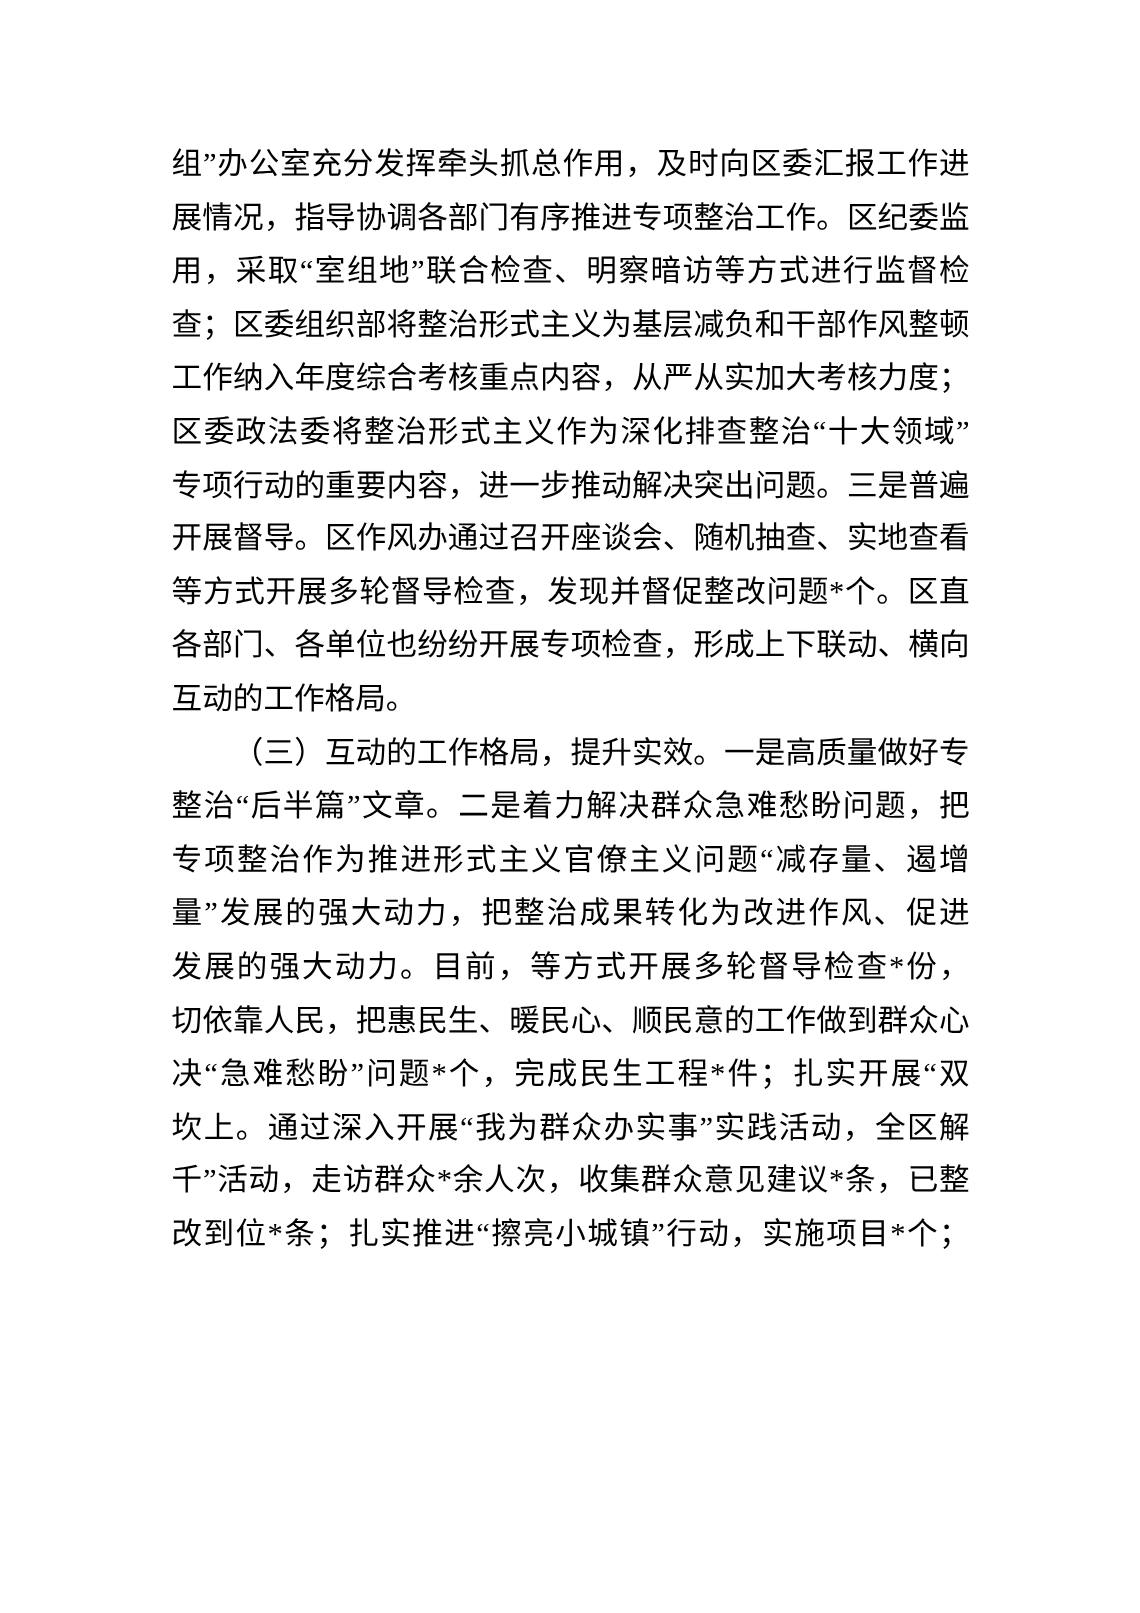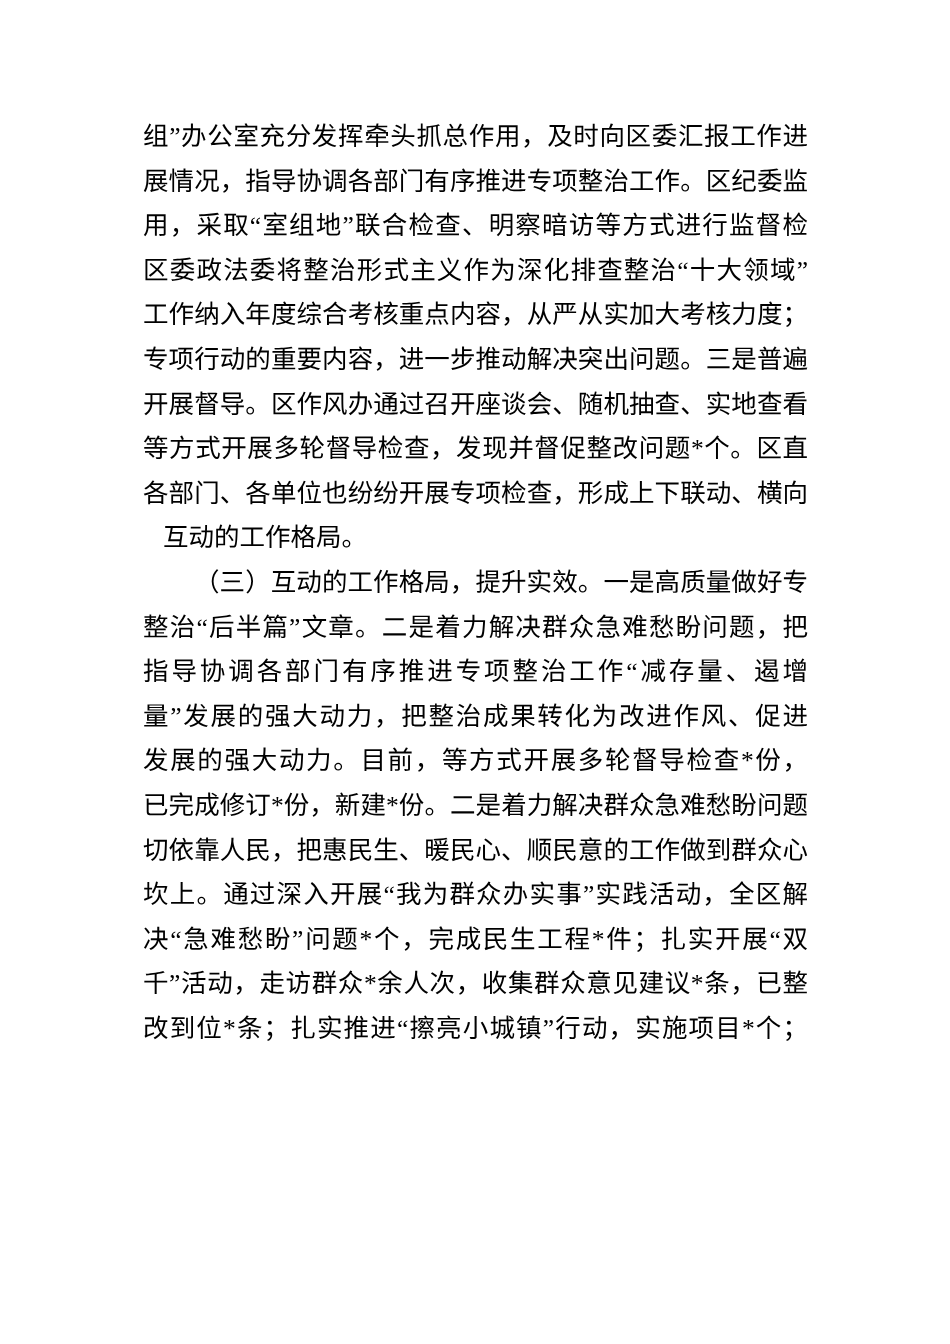--- a/index.html
+++ b/index.html
@@ -34,47 +34,46 @@
     text-align: justify;
     text-align-last: justify;
     text-justify: inter-character;
     overflow: hidden;
   }
   .line.indent {
     text-indent: 2em;
   }
   .line.flush-left {
     text-align-last: left;
-    margin-left: 20px;
   }
 </style>
 </head>
 <body>
 
 <div class="page">
   <div class="text-block">
       <div class="paragraph">
         <div class="line">组”办公室充分发挥牵头抓总作用，及时向区委汇报工作进</div>
         <div class="line">展情况，指导协调各部门有序推进专项整治工作。区纪委监</div>
         <div class="line">用，采取“室组地”联合检查、明察暗访等方式进行监督检</div>
+        <div class="line">查；区委组织部将整治形式主义为基层减负和干部作风整顿</div>
+        <div class="line">工作纳入年度综合考核重点内容，从严从实加大考核力度；</div>
         <div class="line">区委政法委将整治形式主义作为深化排查整治“十大领域”</div>
-        <div class="line">工作纳入年度综合考核重点内容，从严从实加大考核力度；</div>
         <div class="line">专项行动的重要内容，进一步推动解决突出问题。三是普遍</div>
         <div class="line">开展督导。区作风办通过召开座谈会、随机抽查、实地查看</div>
         <div class="line">等方式开展多轮督导检查，发现并督促整改问题*个。区直</div>
         <div class="line">各部门、各单位也纷纷开展专项检查，形成上下联动、横向</div>
         <div class="line flush-left">互动的工作格局。</div>
       </div>
       <div class="paragraph">
         <div class="line indent">（三）互动的工作格局，提升实效。一是高质量做好专项</div>
         <div class="line">整治“后半篇”文章。二是着力解决群众急难愁盼问题，把</div>
-        <div class="line">指导协调各部门有序推进专项整治工作“减存量、遏增</div>
+        <div class="line">专项整治作为推进形式主义官僚主义问题“减存量、遏增</div>
         <div class="line">量”发展的强大动力，把整治成果转化为改进作风、促进</div>
         <div class="line">发展的强大动力。目前，等方式开展多轮督导检查*份，</div>
-        <div class="line">已完成修订*份，新建*份。二是着力解决群众急难愁盼问题</div>
         <div class="line">切依靠人民，把惠民生、暖民心、顺民意的工作做到群众心</div>
+        <div class="line">决“急难愁盼”问题*个，完成民生工程*件；扎实开展“双</div>
         <div class="line">坎上。通过深入开展“我为群众办实事”实践活动，全区解</div>
-        <div class="line">决“急难愁盼”问题*个，完成民生工程*件；扎实开展“双</div>
         <div class="line">千”活动，走访群众*余人次，收集群众意见建议*条，已整</div>
         <div class="line">改到位*条；扎实推进“擦亮小城镇”行动，实施项目*个；</div>
       </div>
     </div>
 </div>
 
 </body></html>

